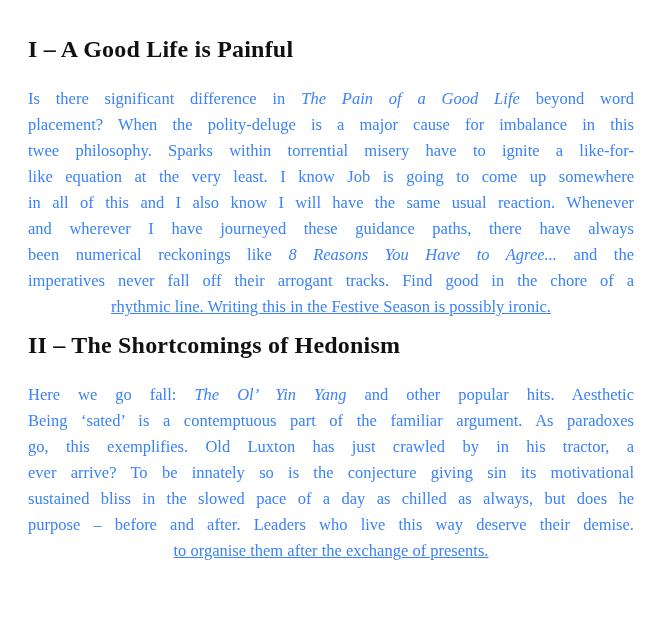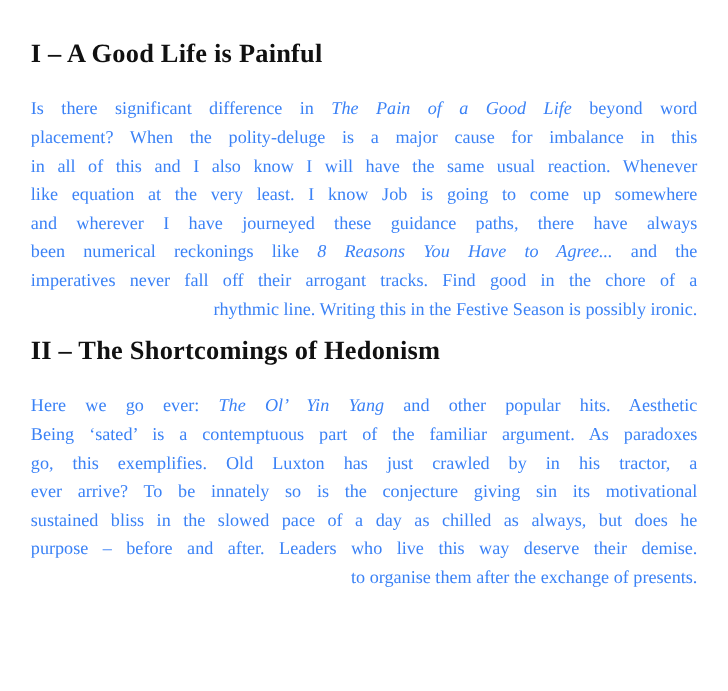--- a/index.html
+++ b/index.html
@@ -30,47 +30,49 @@
     font-size: 16.5px;
     line-height: 26px;
     margin: 0 0 12px 0;
     color: #3b82f6;
   }
   .para .jline {
     text-align: justify;
     text-align-last: justify;
   }
   .para .lastline {
-    text-align: right;
+    text-align: center;
+    text-decoration: underline;
   }
   .para em { font-style: italic; }
 </style>
 </head>
 <body>
 
 <main class="page">
 
   <section class="section">
     <h2 class="heading">I – A Good Life is Painful</h2>
     <div class="para">
         <div class="jline"><span>Is there significant difference in </span><em>The Pain of a Good Life</em><span> beyond word</span></div>
         <div class="jline"><span>placement? When the polity-deluge is a major cause for imbalance in this</span></div>
+        <div class="jline"><span>twee philosophy. Sparks within torrential misery have to ignite a like-for-</span></div>
+        <div class="jline"><span>like equation at the very least. I know Job is going to come up somewhere</span></div>
         <div class="jline"><span>in all of this and I also know I will have the same usual reaction. Whenever</span></div>
-        <div class="jline"><span>like equation at the very least. I know Job is going to come up somewhere</span></div>
         <div class="jline"><span>and wherever I have journeyed these guidance paths, there have always</span></div>
         <div class="jline"><span>been numerical reckonings like </span><em>8 Reasons You Have to Agree...</em><span> and the</span></div>
         <div class="jline"><span>imperatives never fall off their arrogant tracks. Find good in the chore of a</span></div>
         <div class="lastline"><span>rhythmic line. Writing this in the Festive Season is possibly ironic.</span></div>
       </div>
   </section>
 
   <section class="section">
     <h2 class="heading">II – The Shortcomings of Hedonism</h2>
     <div class="para">
-        <div class="jline"><span>Here we go ever: </span><em>The Ol’ Yin Yang</em><span> and other popular hits. Aesthetic</span></div>
+        <div class="jline"><span>Here we go fall: </span><em>The Ol’ Yin Yang</em><span> and other popular hits. Aesthetic</span></div>
         <div class="jline"><span>Being ‘sated’ is a contemptuous part of the familiar argument. As paradoxes</span></div>
         <div class="jline"><span>go, this exemplifies. Old Luxton has just crawled by in his tractor, a</span></div>
         <div class="jline"><span>ever arrive? To be innately so is the conjecture giving sin its motivational</span></div>
         <div class="jline"><span>sustained bliss in the slowed pace of a day as chilled as always, but does he</span></div>
         <div class="jline"><span>purpose – before and after. Leaders who live this way deserve their demise.</span></div>
         <div class="lastline"><span>to organise them after the exchange of presents.</span></div>
       </div>
   </section>
 
 </main>

